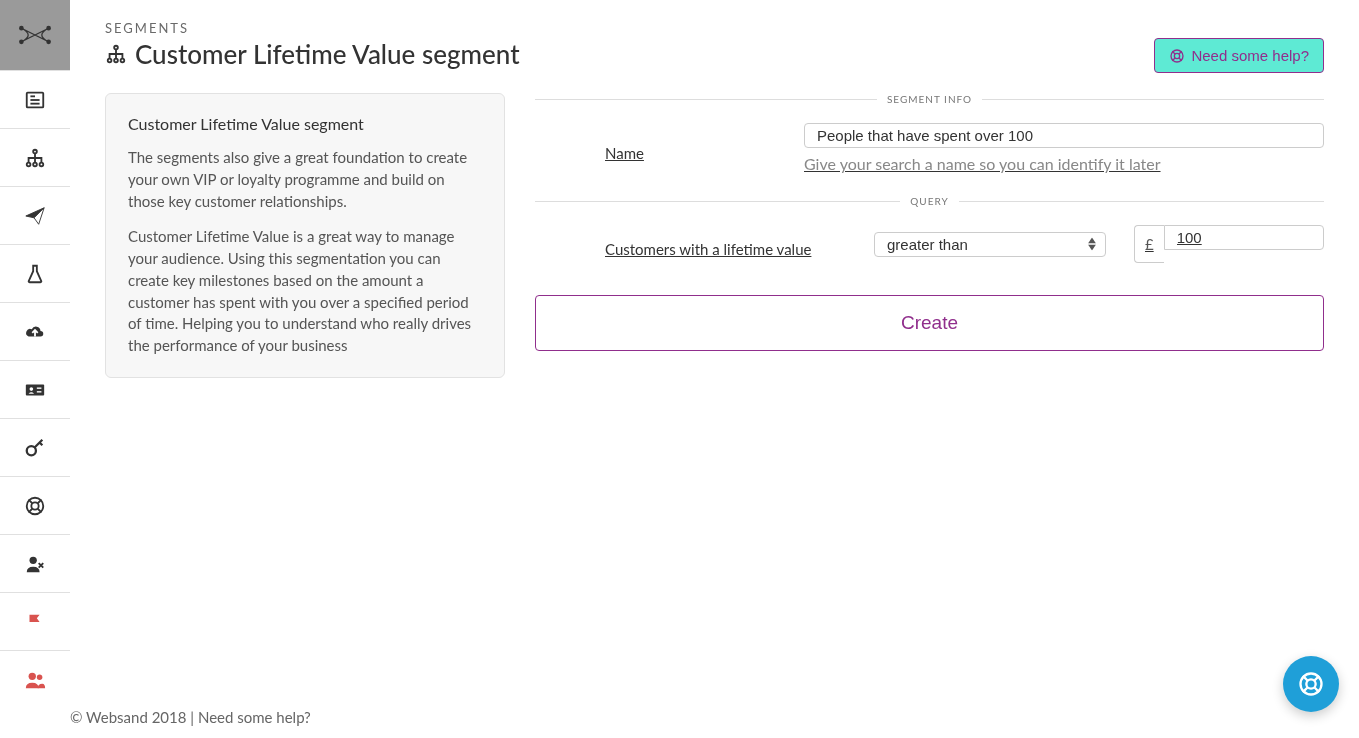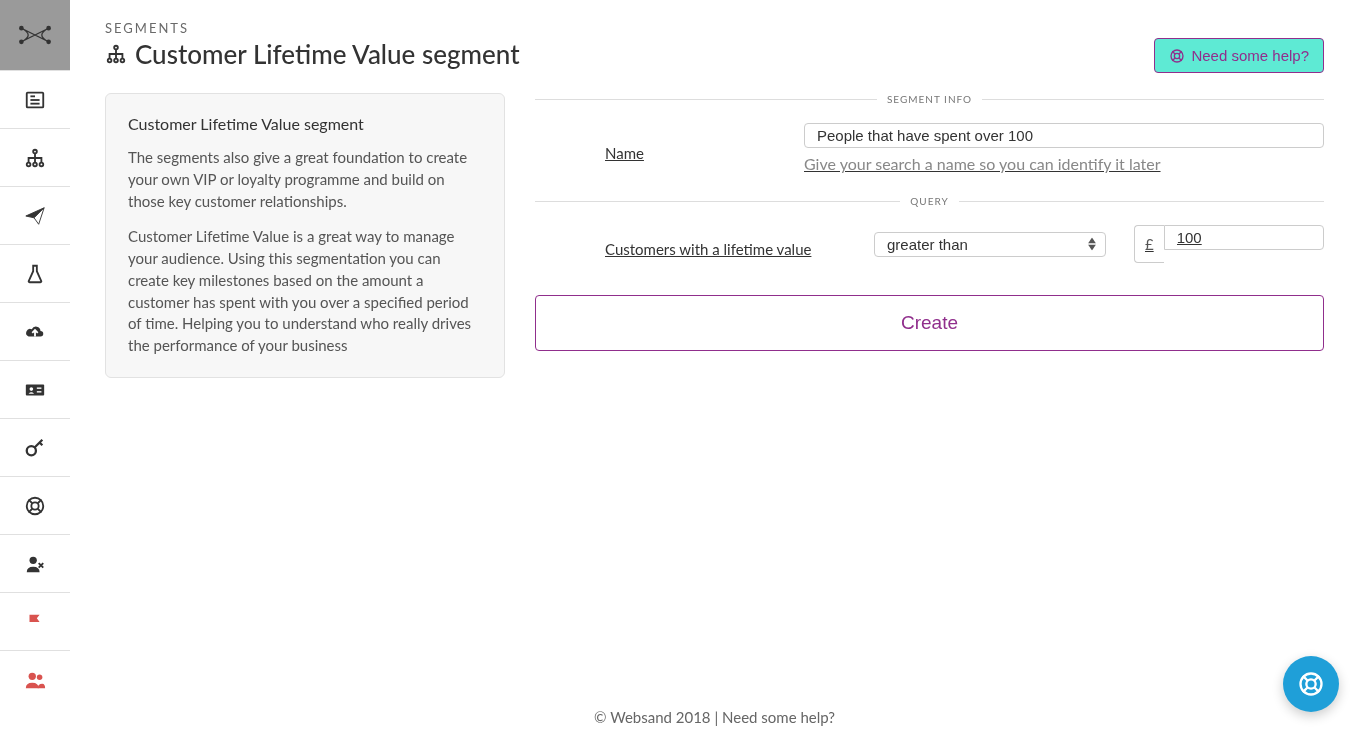--- a/index.html
+++ b/index.html
@@ -212,21 +212,21 @@
     height: 56px;
     border: 1px solid #902e8c;
     color: #902e8c;
     background: #fff;
     border-radius: 4px;
     font-size: 19px;
     cursor: pointer;
     margin-top: 10px;
   }
   .footer {
-    text-align: center;
+    text-align: left;
     color: #666;
     font-size: 15px;
     padding: 16px 0 12px 0;
   }
   .fab {
     position: fixed;
     right: 20px;
     bottom: 26px;
     width: 56px;
     height: 56px;

